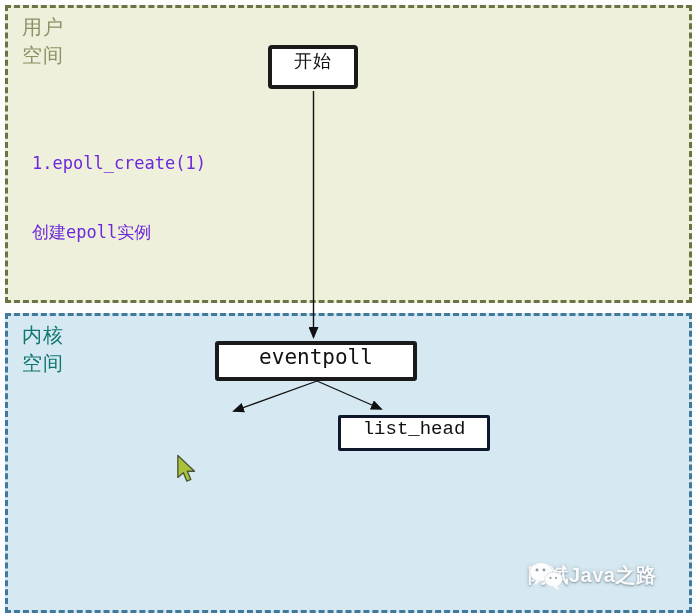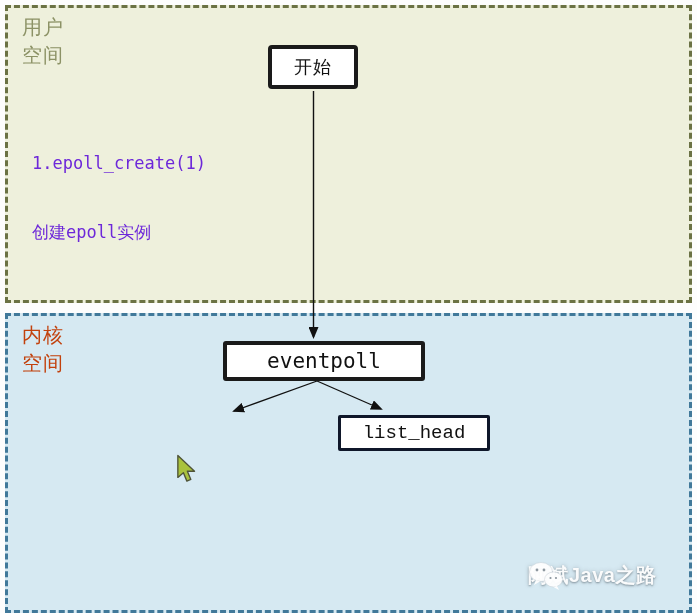--- a/index.html
+++ b/index.html
@@ -27,56 +27,55 @@
   }
   .region-label {
     position: absolute;
     left: 14px; top: 5px;
     font-size: 20px;
     font-weight: 500;
     line-height: 28px;
     letter-spacing: 1px;
   }
   .region-user .region-label { color: #8c9266; }
-  .region-kernel .region-label { color: #c2410c; }
+  .region-kernel .region-label { color: #0f766e; }
 
   
   .annotation {
     position: absolute;
     left: 32px; top: 106px;
     font-family: "DejaVu Sans Mono", monospace;
     font-size: 17px;
     line-height: 23px;
     color: #6d28d9;
     white-space: pre;
   }
 
   
   .node {
     position: absolute;
     background: #ffffff;
     display: flex;
-    align-items: center;
+    align-items: flex-start;
     justify-content: center;
     color: #111111;
   }
   .node-start {
     left: 268px; top: 45px; width: 90px; height: 44px;
     border: 4px solid #1a1a1a;
     border-radius: 4px;
     font-size: 18px;
     letter-spacing: 1px;
   }
   .node-eventpoll {
     left: 215px; top: 341px; width: 202px; height: 40px;
     border: 4px solid #1a1a1a;
     border-radius: 3px;
     font-family: "DejaVu Sans Mono", monospace;
     font-size: 21px;
-    margin-left: 8px;
   }
   .node-rbroot {
     left: 158px; top: 417px; width: 119px; height: 34px;
     border: 3px solid #d8a3a6;
     border-radius: 2px;
     font-family: "DejaVu Sans Mono", monospace;
     font-size: 19px;
   }
   .node-listhead {
     left: 338px; top: 415px; width: 152px; height: 36px;

